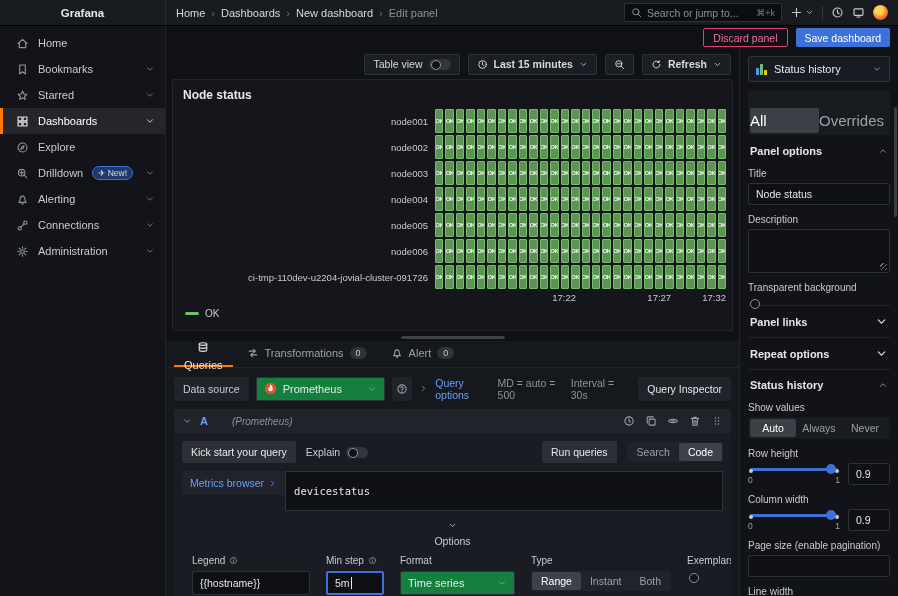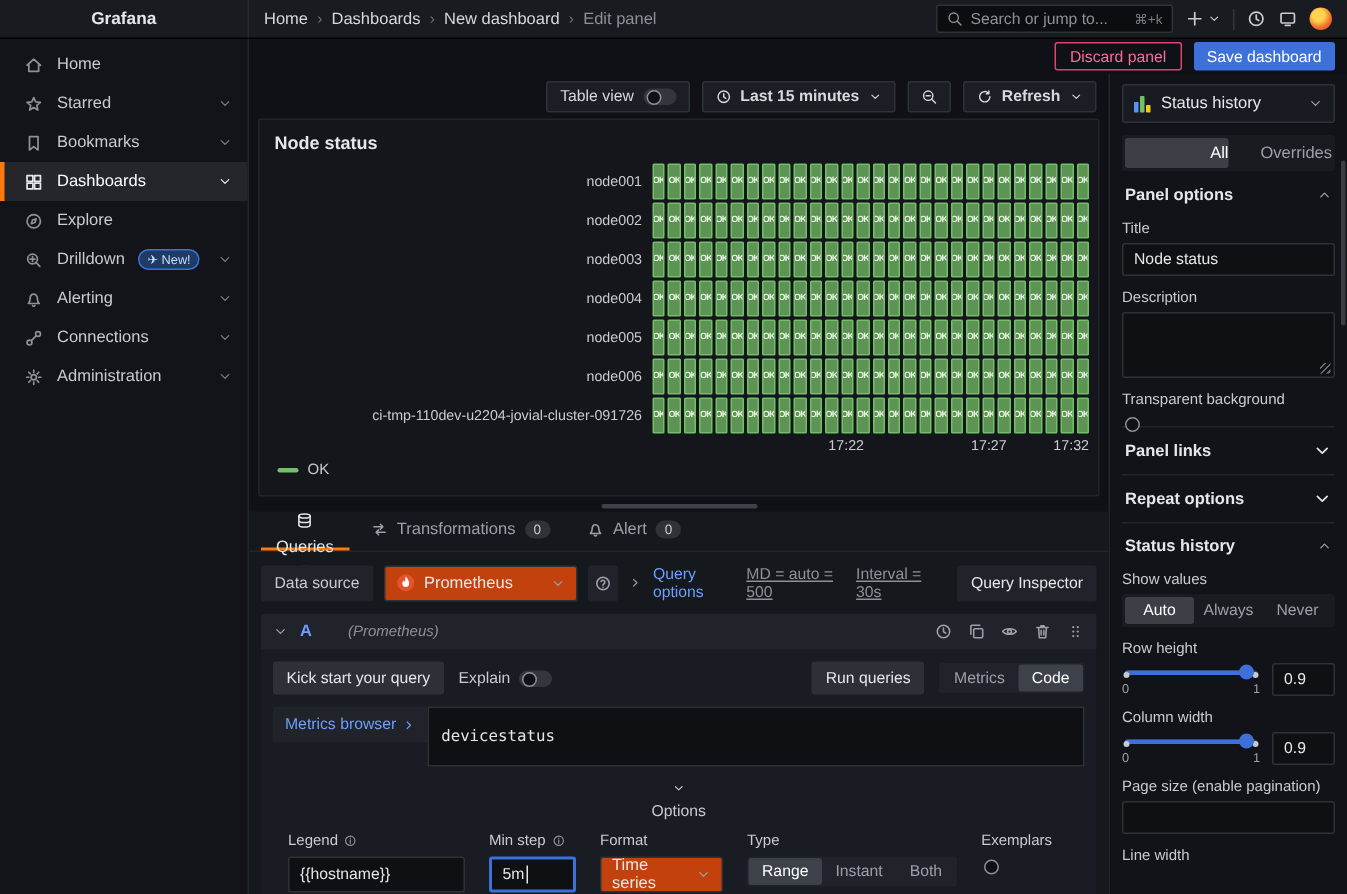--- a/index.html
+++ b/index.html
@@ -85,26 +85,26 @@
   .tabs { height:27px; display:flex; align-items:stretch; gap:4px; padding:0 8px; border-bottom:1px solid #22252b; }
   .tab { display:flex; align-items:center; gap:6px; padding:0 10px; font-size:11px; color:#9da0a8;
     border-bottom:2px solid transparent; cursor:pointer; }
   .tab.active { color:#e6e7ea; border-bottom-color:#ff780a;flex-direction:column; }
   .tab .icon { width:12px; height:12px; }
   .count { background:#2f3237; border-radius:8px; padding:1px 6px; font-size:9px; color:#c9cbd1; }
 
   
   .qpane { padding:8px; }
   .ds-row { display:flex; align-items:center; gap:7px; height:25px; }
-  .select { height:24px; background:#c2410c; border:1px solid #2c3235; border-radius:2px;
+  .select { height:24px; background:#15803d; border:1px solid #2c3235; border-radius:2px;
     display:inline-flex; align-items:center; gap:6px; padding:0 7px; font-size:11px; color:#e6e7ea; cursor:pointer; }
   .select .chev { margin-left:auto; color:#9da0a8; width:10px; height:10px; }
   .ds-help { width:24px; height:24px; border-radius:2px; background:#202329; display:flex; align-items:center; justify-content:center; color:#9da0a8; cursor:pointer; }
   .qo-link { color:#6e9fff; font-size:10.5px; cursor:pointer; }
-  .qo-meta { color:#8e9198; font-size:10.5px;text-decoration:underline; }
+  .qo-meta { color:#8e9198; font-size:10.5px; }
   .qeditor { margin-top:8px; background:#191c22; border-radius:2px; overflow:hidden; }
   .qhead { height:24px; background:#202329; display:flex; align-items:center; gap:8px; padding:0 8px; }
   .refid { color:#6e9fff; font-weight:bold; font-size:11px; }
   .ds-hint { color:#8e9198; font-style:italic; font-size:10px; margin-left:16px; }
   .qhead-icons { margin-left:auto; display:flex; gap:10px; color:#9da0a8; }
   .qhead-icons .icon { cursor:pointer; }
   .qrow { display:flex; align-items:center; gap:10px; padding:8px; }
   .seg { display:inline-flex; background:#202329; border-radius:2px; padding:1px; }
   .seg .seg-item { padding:3px 9px; font-size:10.5px; color:#9da0a8; border-radius:2px; cursor:pointer; white-space:nowrap; }
   .seg .seg-item.on { background:#3d4149; color:#fff; }
@@ -122,21 +122,21 @@
   .caret { width:1px; height:12px; background:#e6e7ea; margin-left:1px; }
   .addrow { display:flex; gap:10px; padding:4px 8px; }
 
   
   .viz-picker { height:26px; background:#181c22; border:1px solid #2c3235; border-radius:2px;
     display:flex; align-items:center; gap:7px; padding:0 7px; font-size:11px; color:#e6e7ea; cursor:pointer; }
   .viz-ico { display:flex; gap:1px; align-items:flex-end; height:11px; }
   .viz-ico i { width:3px; display:block; border-radius:0.5px; }
   .opts .searchbox { margin:8px 0 0; width:100%; }
   .otabs { margin-top:8px; display:flex; background:#181b20; border-radius:2px; padding:2px; }
-  .otabs .ot { flex:1; text-align:right; padding:4px 0; font-size:11px; color:#9da0a8; border-radius:2px; cursor:pointer; }
+  .otabs .ot { flex:1; text-align:left; padding:4px 0; font-size:15px; color:#9da0a8; border-radius:2px; cursor:pointer;margin-top:16px; }
   .otabs .ot.on { background:#3c4046; color:#fff; }
   .sect-head { display:flex; align-items:center; justify-content:space-between; font-size:11px; color:#e6e7ea;
     font-weight:bold; padding:10px 2px 2px; cursor:pointer; }
   .sect-head .chev { color:#9da0a8; width:10px; height:10px; }
   .collapsed-sect { display:flex; align-items:center; justify-content:space-between; font-size:11px; color:#e6e7ea;
     font-weight:bold; padding:9px 2px; border-top:1px solid #22252b; cursor:pointer; }
   .opt-label { font-size:10px; color:#c9cbd1; margin:9px 0 4px; }
   .opts .input { height:22px; }
   .textarea { height:44px; background:#0e1014; border:1px solid #2c3235; border-radius:2px; position:relative; cursor:text; }
   .resize-grip { position:absolute; right:2px; bottom:2px; width:7px; height:7px;
@@ -228,37 +228,37 @@
         <span class="icon " style="width:13px;height:13px">
           <svg viewBox="0 0 16 16">
             <path d="M2.5 8 L8 3 L13.5 8 M4 7 V13 H12 V7"></path>
           </svg>
         </span>
         <span>Home</span>
       </div>
       <div class="nav-item">
         <span class="icon " style="width:13px;height:13px">
           <svg viewBox="0 0 16 16">
-            <path d="M8 2.5 L9.6 6.1 L13.5 6.4 L10.5 8.9 L11.4 12.8 L8 10.7 L4.6 12.8 L5.5 8.9 L2.5 6.4 L6.4 6.1 Z"></path>
-          </svg>
-        </span>
-        <span>Starred</span>
+            <path d="M4.5 2.5 H11.5 V13.5 L8 10.8 L4.5 13.5 Z"></path>
+          </svg>
+        </span>
+        <span>Bookmarks</span>
         <span class="icon chev">
           <svg viewBox="0 0 16 16">
             <path d="M4 6 L8 10 L12 6"></path>
           </svg>
         </span>
       </div>
       <div class="nav-item">
         <span class="icon " style="width:13px;height:13px">
           <svg viewBox="0 0 16 16">
-            <path d="M4.5 2.5 H11.5 V13.5 L8 10.8 L4.5 13.5 Z"></path>
-          </svg>
-        </span>
-        <span>Bookmarks</span>
+            <path d="M8 2.5 L9.6 6.1 L13.5 6.4 L10.5 8.9 L11.4 12.8 L8 10.7 L4.6 12.8 L5.5 8.9 L2.5 6.4 L6.4 6.1 Z"></path>
+          </svg>
+        </span>
+        <span>Starred</span>
         <span class="icon chev">
           <svg viewBox="0 0 16 16">
             <path d="M4 6 L8 10 L12 6"></path>
           </svg>
         </span>
       </div>
       <div class="nav-item active">
         <span class="icon " style="width:13px;height:13px">
           <svg viewBox="0 0 16 16">
             <rect x="2.5" y="2.5" width="4.8" height="4.8"></rect>
@@ -762,21 +762,21 @@
               </div>
               <div class="qrow">
                 <span class="chip">Kick start your query</span>
                 <span style="display:flex;align-items:center;gap:6px">
                   <span style="font-size:10.5px;color:#c9cbd1">Explain</span>
                   <span class="toggle"></span>
                 </span>
                 <span style="flex:1"></span>
                 <span class="chip">Run queries</span>
                 <span class="seg" id="mode-seg">
-                    <span class="seg-item">Metrics</span>
+                    <span class="seg-item">Search</span>
                     <span class="seg-item on">Code</span>
                   </span>
               </div>
               <div class="mb-row">
                 <span class="mb-btn">
                   <span>Metrics browser</span>
                   <span class="icon" style="width:9px;height:9px">
                       <svg viewBox="0 0 16 16">
                         <path d="M6 4 L10 8 L6 12"></path>
                       </svg>
@@ -817,21 +817,21 @@
                     </div>
                   <span class="input focused" style="width:58px">
                       <span>5m</span>
                       <span class="caret"></span>
                     </span>
                 </div>
                 <div class="fgroup">
                   <div class="flabel">
                       <span>Format</span>
                     </div>
-                  <span class="select" style="width:82px;height:24px">
+                  <span class="select" style="width:115px;height:24px">
                     <span>Time series</span>
                     <span class="icon chev">
                         <svg viewBox="0 0 16 16">
                           <path d="M4 6 L8 10 L12 6"></path>
                         </svg>
                       </span>
                   </span>
                 </div>
                 <div class="fgroup">
                   <div class="flabel">

